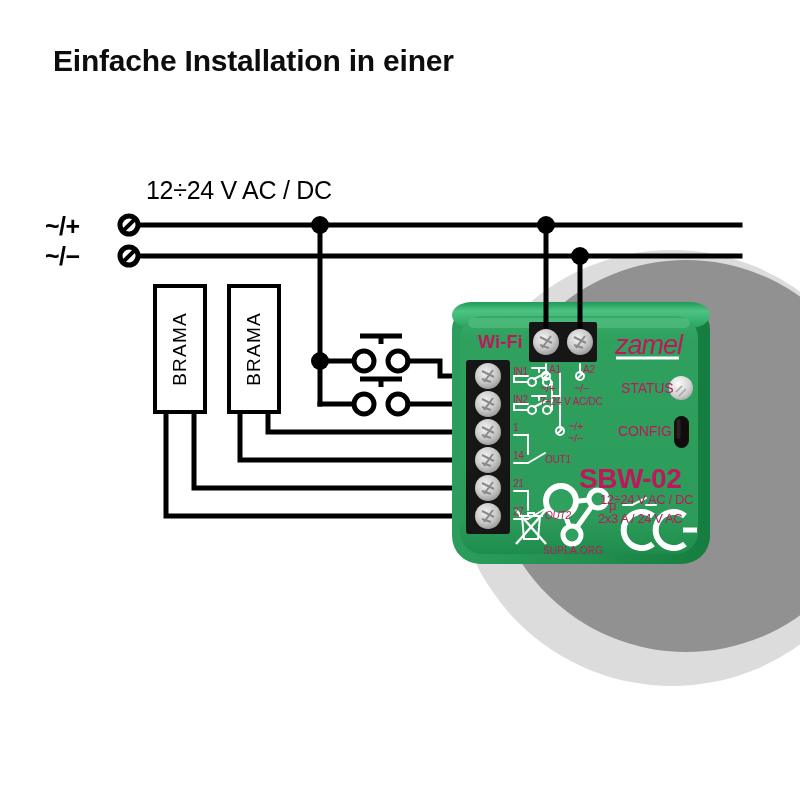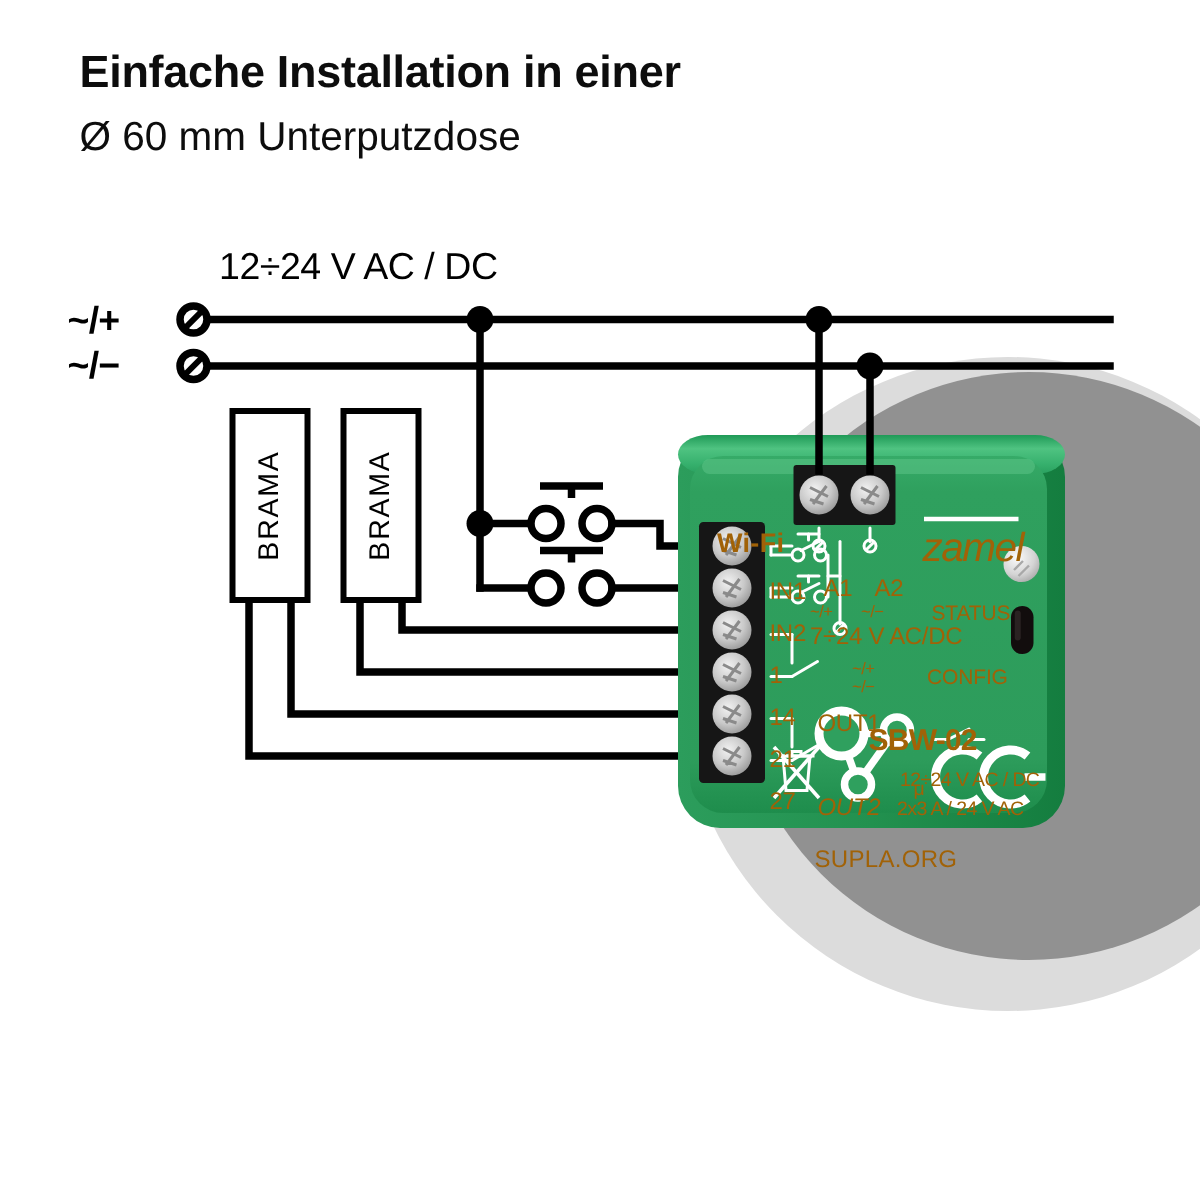--- a/index.html
+++ b/index.html
@@ -1,19 +1,19 @@
 <!DOCTYPE html>
 <html><head>
 <meta charset="utf-8">
 <style>
   * { margin:0; padding:0; box-sizing:border-box; }
   html,body { width:800px; height:800px; background:#fff; }
   body { font-family:"Liberation Sans", sans-serif; position:relative; overflow:hidden; }
 
-  #stage { position:absolute; left:0; top:4px; width:800px; height:692px; }
+  #stage { position:absolute; left:0; top:16px; width:800px; height:692px; }
 
   
   .hd { position:absolute; left:53px; color:#0d0d0d; white-space:nowrap; }
   #hd1 { top:28px; font-size:30px; font-weight:bold; letter-spacing:-0.2px; }
   #hd2 { top:72px; font-size:27px; font-weight:normal; letter-spacing:0px; }
 
   
   svg.layer { position:absolute; left:0; top:0; width:800px; height:800px; overflow:visible; }
   #bg-layer { z-index:1; }
   #wire-layer { z-index:3; }
@@ -27,41 +27,40 @@
 
   .brama-box { position:absolute; background:#fff; border:4px solid #000; z-index:3; }
   .brama-txt {
     position:absolute; left:50%; top:50%;
     transform:translate(-50%,-50%) rotate(-90deg);
     transform-origin:center center;
     font-size:19px; letter-spacing:1.2px; color:#000; white-space:nowrap;
   }
 
   
-  .dev { position:absolute; color:#a16207; white-space:nowrap; z-index:6;margin-top:32px; }
+  .dev { position:absolute; color:#be185d; white-space:nowrap; z-index:6; }
   .dev-wifi   { font-size:18px; font-weight:bold; letter-spacing:0.2px; }
-  .dev-sm     { font-size:16px; letter-spacing:-0.2px; }
+  .dev-sm     { font-size:10px; letter-spacing:-0.2px; }
   .dev-sm2    { font-size:11px; letter-spacing:-0.3px; }
   .dev-md     { font-size:14px; letter-spacing:-0.1px; }
-  .dev-model  { font-size:20px; font-weight:bold; letter-spacing:-0.5px;text-align:center; }
+  .dev-model  { font-size:28px; font-weight:bold; letter-spacing:-0.5px;text-align:center; }
   .dev-spec   { font-size:13px; letter-spacing:-0.4px; }
-  .dev-supla  { font-size:16px; letter-spacing:0.2px; }
+  .dev-supla  { font-size:10px; letter-spacing:0.2px; }
 </style>
 </head>
 <body>
 
 <div id="stage">
 
   <svg id="bg-layer" class="layer">
     <circle cx="672" cy="452" r="218" fill="#dcdcdc"></circle>
     <circle cx="686" cy="440" r="196" fill="#919191"></circle>
   </svg>
 
   <div class="hd" id="hd1">Einfache Installation in einer</div>
-  <div class="hd" id="hd2">Ø 60 mm Unterputzdose</div>
 
   <div class="lbl volt-lbl" style="left:146px; top:160px;">12÷24 V AC / DC</div>
   <div class="lbl rail-lbl" style="left:45px; top:196px;">~/+</div>
   <div class="lbl rail-lbl" style="left:45px; top:226px;">~/−</div>
 
   <div class="brama-box" style="left:153px; top:268px; width:54px; height:130px;">
     <span class="brama-txt">BRAMA</span>
   </div>
   <div class="brama-box" style="left:227px; top:268px; width:54px; height:130px;">
     <span class="brama-txt">BRAMA</span>

